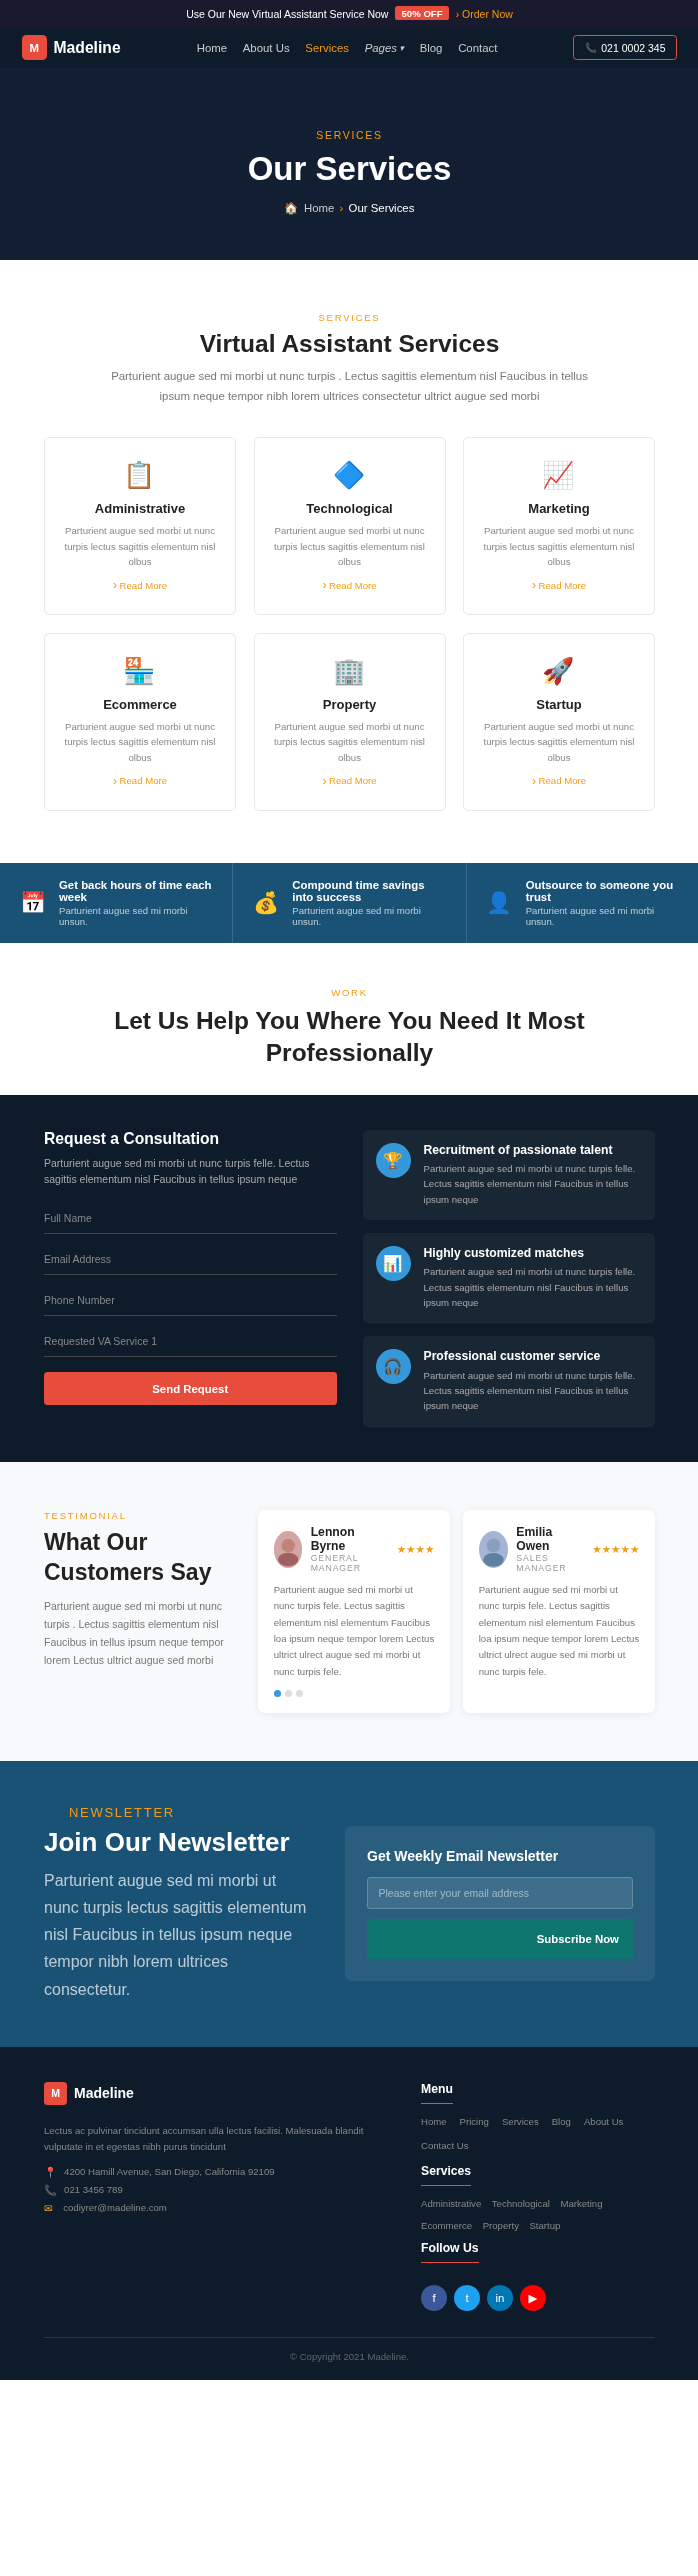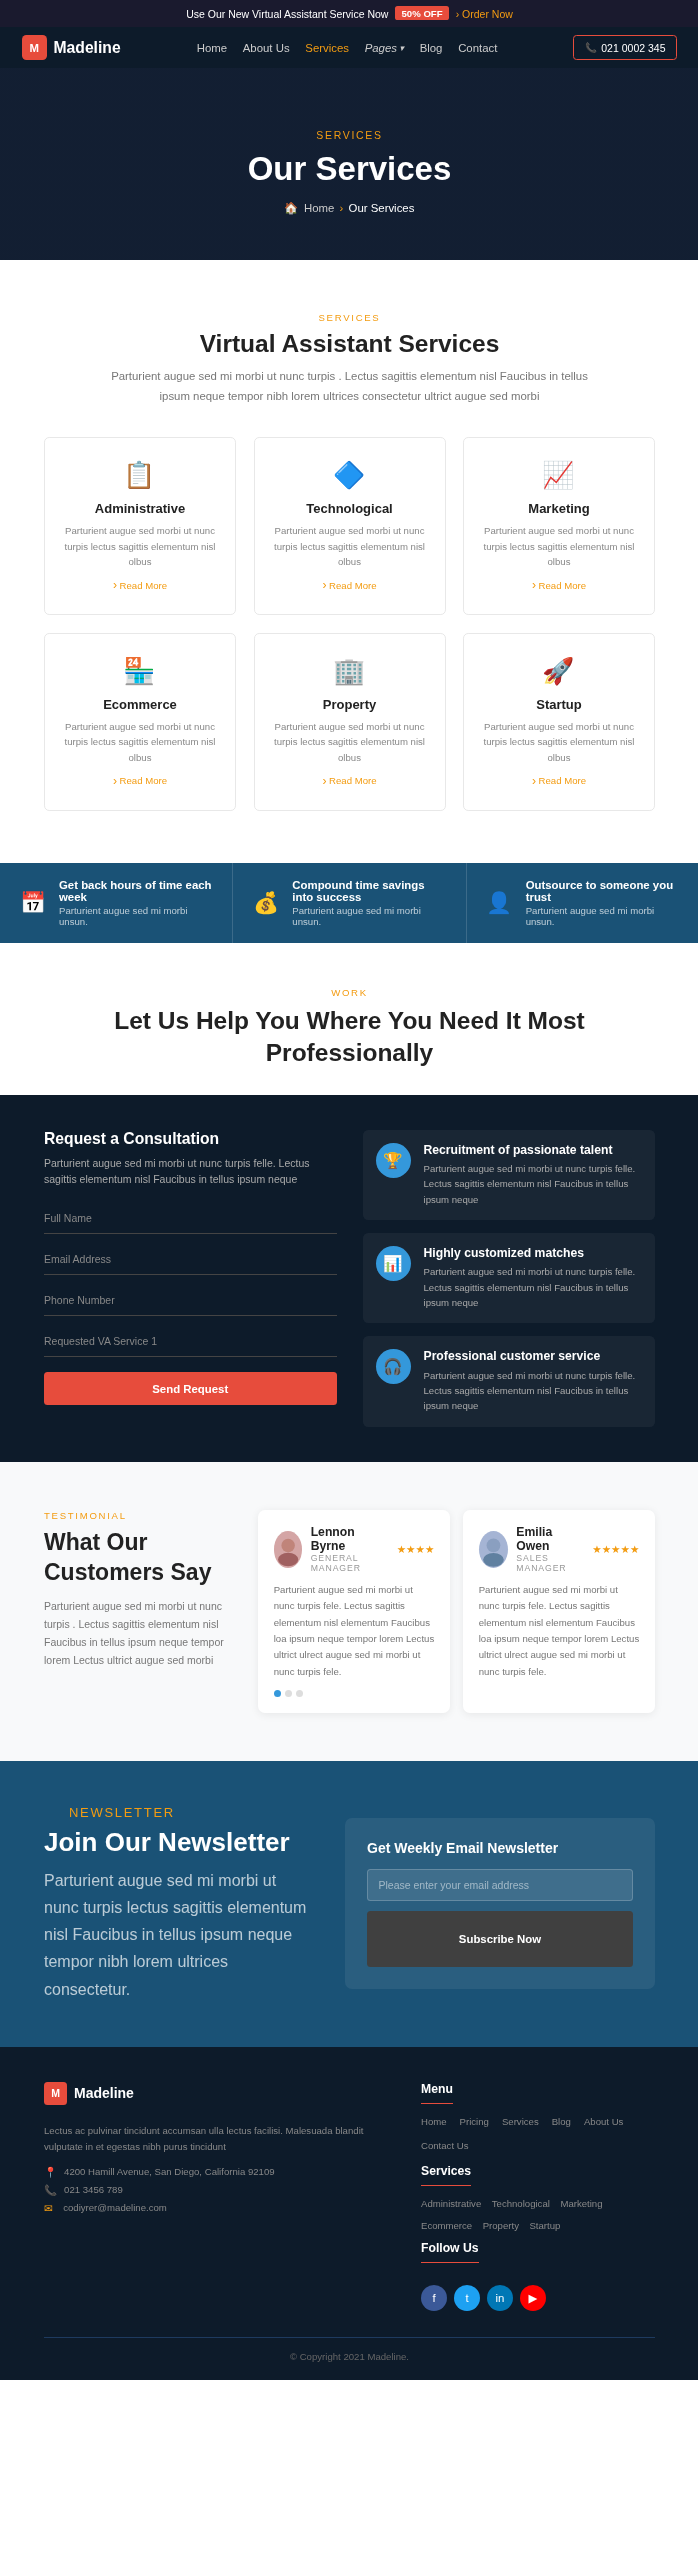--- a/index.html
+++ b/index.html
@@ -269,29 +269,30 @@
       border: 0.9px solid rgba(255,255,255,0.2);
       background: rgba(255,255,255,0.1);
       color: #fff;
       border-radius: 3.5px;
       font-size: 10.5px;
       margin-bottom: 10.5px;
       outline: none;
     }
     .email-input::placeholder { color: rgba(255,255,255,0.5); }
     .btn-subscribe {
-      background: #404040;
+      background: #0f766e;
       color: #fff;
       border: none;
       width: 100%;
-      padding: 22px;
+      padding: 14px;
       font-size: 11.4px;
       font-weight: 600;
       border-radius: 3.5px;
       cursor: pointer;
+      text-align: right;
     }
 
     
     .footer {
       background: #0d1b2a;
       padding: 35px 44px 17.5px;
     }
     .footer-top { display: flex; gap: 26px; margin-bottom: 26px; }
     .footer-brand { flex: 1.5; }
     .footer-logo { display: flex; align-items: center; gap: 7px; margin-bottom: 10.5px; }

